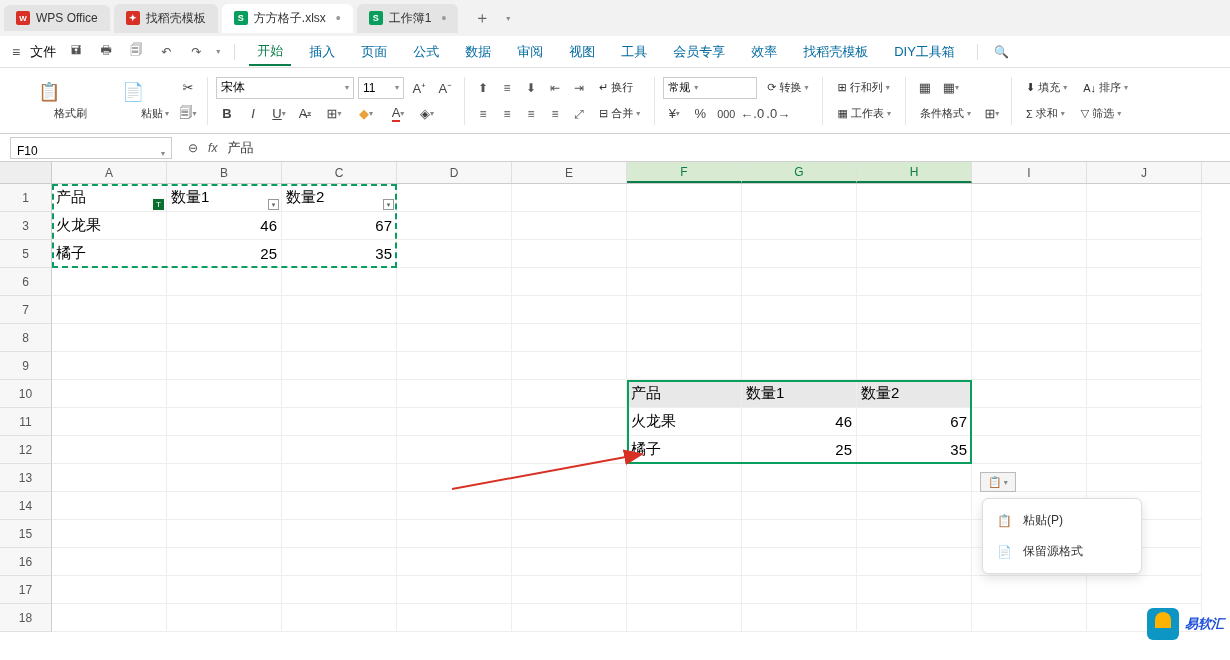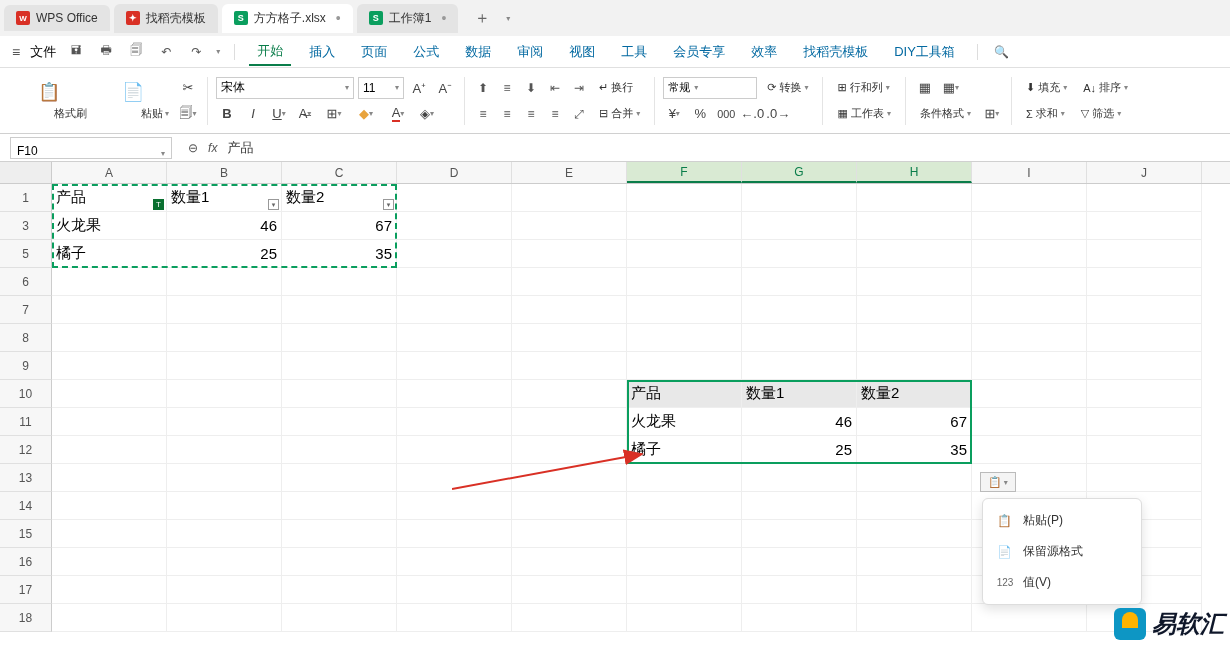--- a/index.html
+++ b/index.html
@@ -77,21 +77,21 @@
 
 
 .smart-tag { position: absolute; width: 36px; height: 20px; border: 1px solid #bbb; background: #f4f4f4; display: flex; align-items: center; justify-content: center; font-size: 11px; gap: 2px; cursor: pointer; }
 
 
 .paste-menu { position: absolute; width: 160px; background: #fff; border: 1px solid #ddd; border-radius: 6px; box-shadow: 0 4px 12px rgba(0,0,0,0.12); padding: 6px 0; }
 .paste-menu-item { display: flex; align-items: center; gap: 10px; padding: 7px 14px; font-size: 12px; color: #333; cursor: pointer; }
 .pm-icon { width: 16px; height: 16px; display: inline-flex; align-items: center; justify-content: center; font-size: 12px; color: #666; }
 
 
-.watermark { position: absolute; right: 6px; bottom: 20px; display: flex; align-items: center; gap: 6px; font-size: 24px; font-weight: bold; color: #0f172a; font-style: italic; }
+.watermark { position: absolute; right: 6px; bottom: 20px; display: flex; align-items: center; gap: 6px; font-size: 13px; font-weight: bold; color: #1d4ed8; font-style: italic; }
 .wm-icon { width: 32px; height: 32px; background: #0d96c4; border-radius: 6px; position: relative; }
 .wm-icon::before { content: ''; position: absolute; top: 4px; left: 8px; width: 16px; height: 16px; background: #ffb300; border-radius: 50% 50% 0 0; }
 
 svg { fill: currentColor; }
 </style>
 </head>
 <body>
 
 <div class="tabs-bar">
   <div class="app-tab inactive">
@@ -536,26 +536,20 @@
 
       <div class="paste-menu" style="left:930px; top:314px;">
         <div class="paste-menu-item">
           <span class="pm-icon">📋</span>
           <span>粘贴(P)</span>
         </div>
         <div class="paste-menu-item">
           <span class="pm-icon">📄</span>
           <span>保留源格式</span>
         </div>
-        <div class="paste-menu-item">
-          <span class="pm-icon">
-              <sub>123</sub>
-            </span>
-          <span>值(V)</span>
-        </div>
       </div>
     </div>
   </div>
 </div>
 
 <div class="watermark">
   <span class="wm-icon"></span>
   <span>易软汇</span>
 </div>
 

